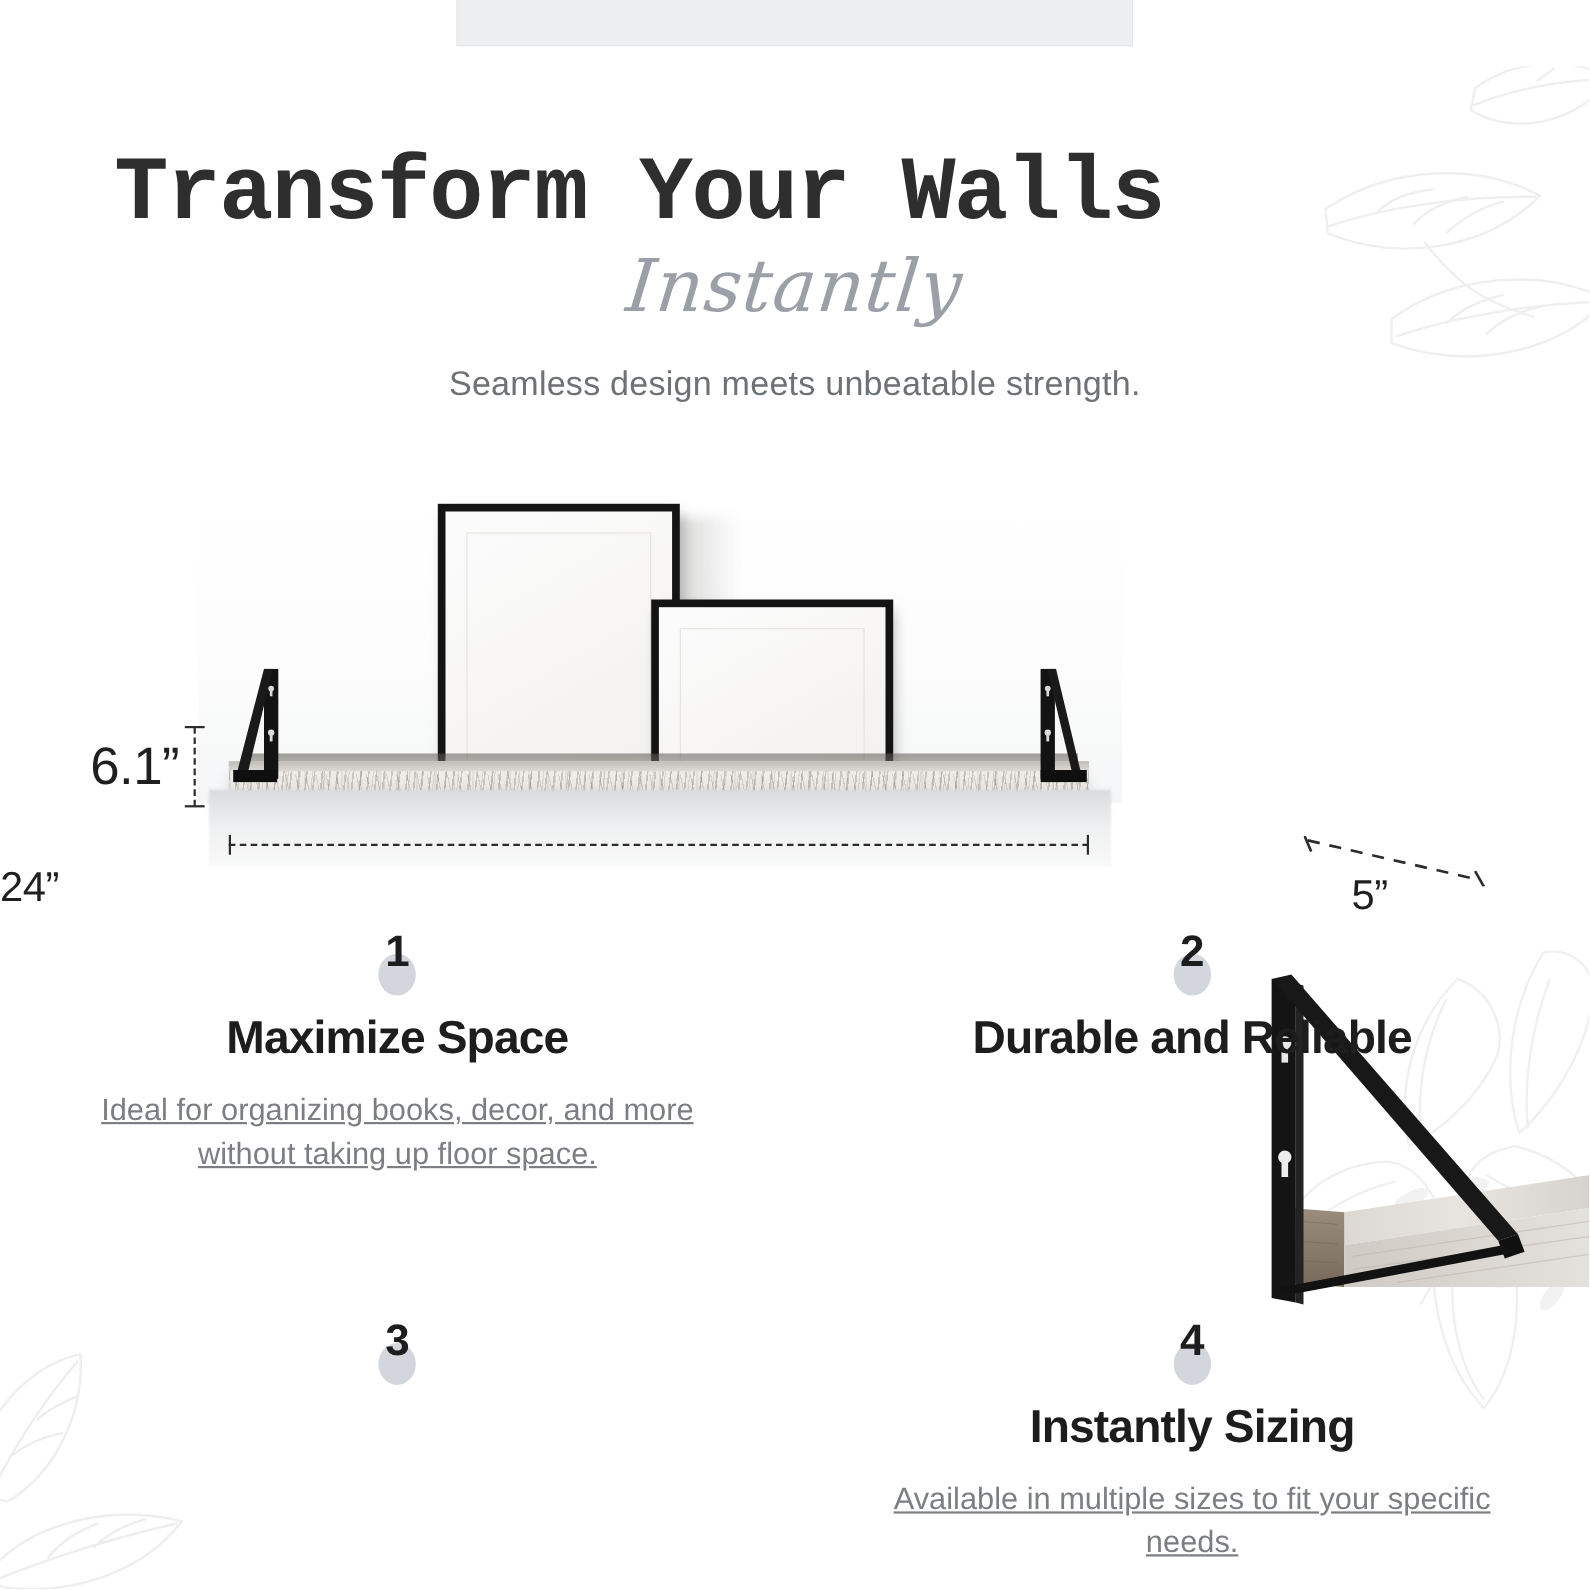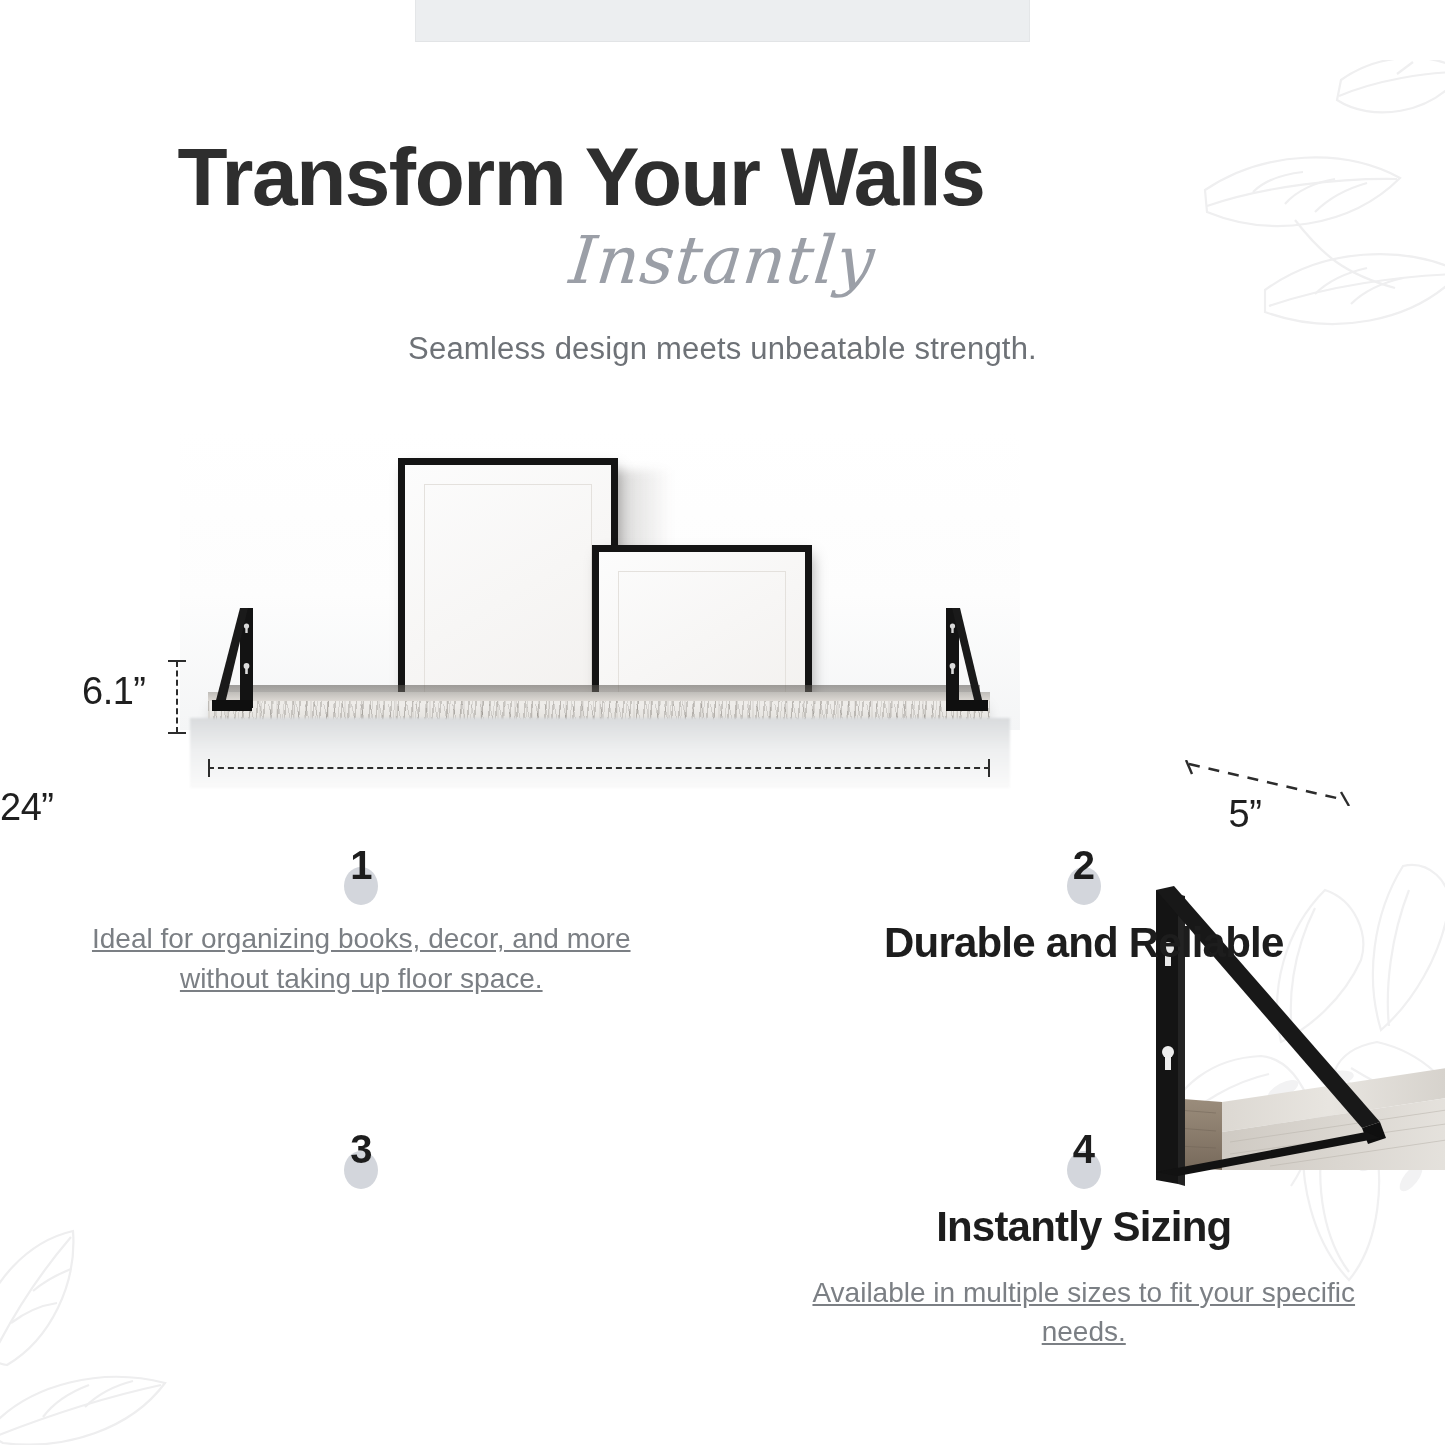--- a/index.html
+++ b/index.html
@@ -26,21 +26,21 @@
   .wm-tr{ right:-30px; top:60px; width:330px; height:330px; }
   .wm-br-lily{ right:-20px; top:860px; width:300px; height:430px; }
   .wm-bl{ left:-45px; top:1215px; width:270px; height:245px; }
 
   
   .headline{
     position:absolute; left:0; top:136px; width:1162px;
     text-align:center;
     font-size:82px; font-weight:bold; letter-spacing:-1.5px;
     color:#2e2e2e; line-height:1.0;
-    font-family:Liberation Sans, sans-serif;
+    font-family:Liberation Mono, monospace;
   }
   .script{
     position:absolute; left:0; top:222px; width:1445px;
     text-align:center;
     font-family:"DejaVu Serif", serif;
     font-style:italic; font-size:66px; font-weight:400;
     color:#9b9fa7; letter-spacing:1px;
     transform:skewX(-6deg);
   }
   .subhead{
@@ -126,21 +126,21 @@
   .dim-v{ position:absolute; left:176px; top:655px; width:2px; height:84px; }
   .dim-v .line{
     position:absolute; left:0; top:6px; width:0; height:72px;
     border-left:2px dashed #2c2c2c;
   }
   .dim-v .cap{ position:absolute; left:-8px; width:18px; height:2px; background:#2c2c2c; }
   .dim-v .cap.top{ top:5px; }
   .dim-v .cap.bot{ top:77px; }
   .label-h{
     position:absolute; left:82px; top:670px;
-    font-size:38px; font-weight:400; color:#1f1f1f; letter-spacing:-.5px;
+    font-size:48px; font-weight:400; color:#1f1f1f; letter-spacing:-.5px;
   }
 
   .dim-h{ position:absolute; left:208px; top:767px; width:782px; height:2px; }
   .dim-h .line{
     position:absolute; left:0; top:0; width:782px; height:0;
     border-top:2px dashed #2c2c2c;
   }
   .dim-h .cap{ position:absolute; top:-8px; width:2px; height:18px; background:#2c2c2c; }
   .dim-h .cap.l{ left:0; }
   .dim-h .cap.r{ left:780px; }
@@ -389,20 +389,21 @@
   <div class="label-d">5”</div>
 
   <div class="features">
 
     <div class="frow">
       <div class="fcell">
         <div class="badge">
           <div class="dot"></div>
           <div class="num">1</div>
         </div>
+        <div class="ftitle">Maximize Space</div>
         <div class="fdesc">Ideal for organizing books, decor, and more without taking up floor space.</div>
       </div>
 
       <div class="fcell">
         <div class="badge">
           <div class="dot"></div>
           <div class="num">2</div>
         </div>
         <div class="ftitle">Durable and Reliable</div>
       </div>

